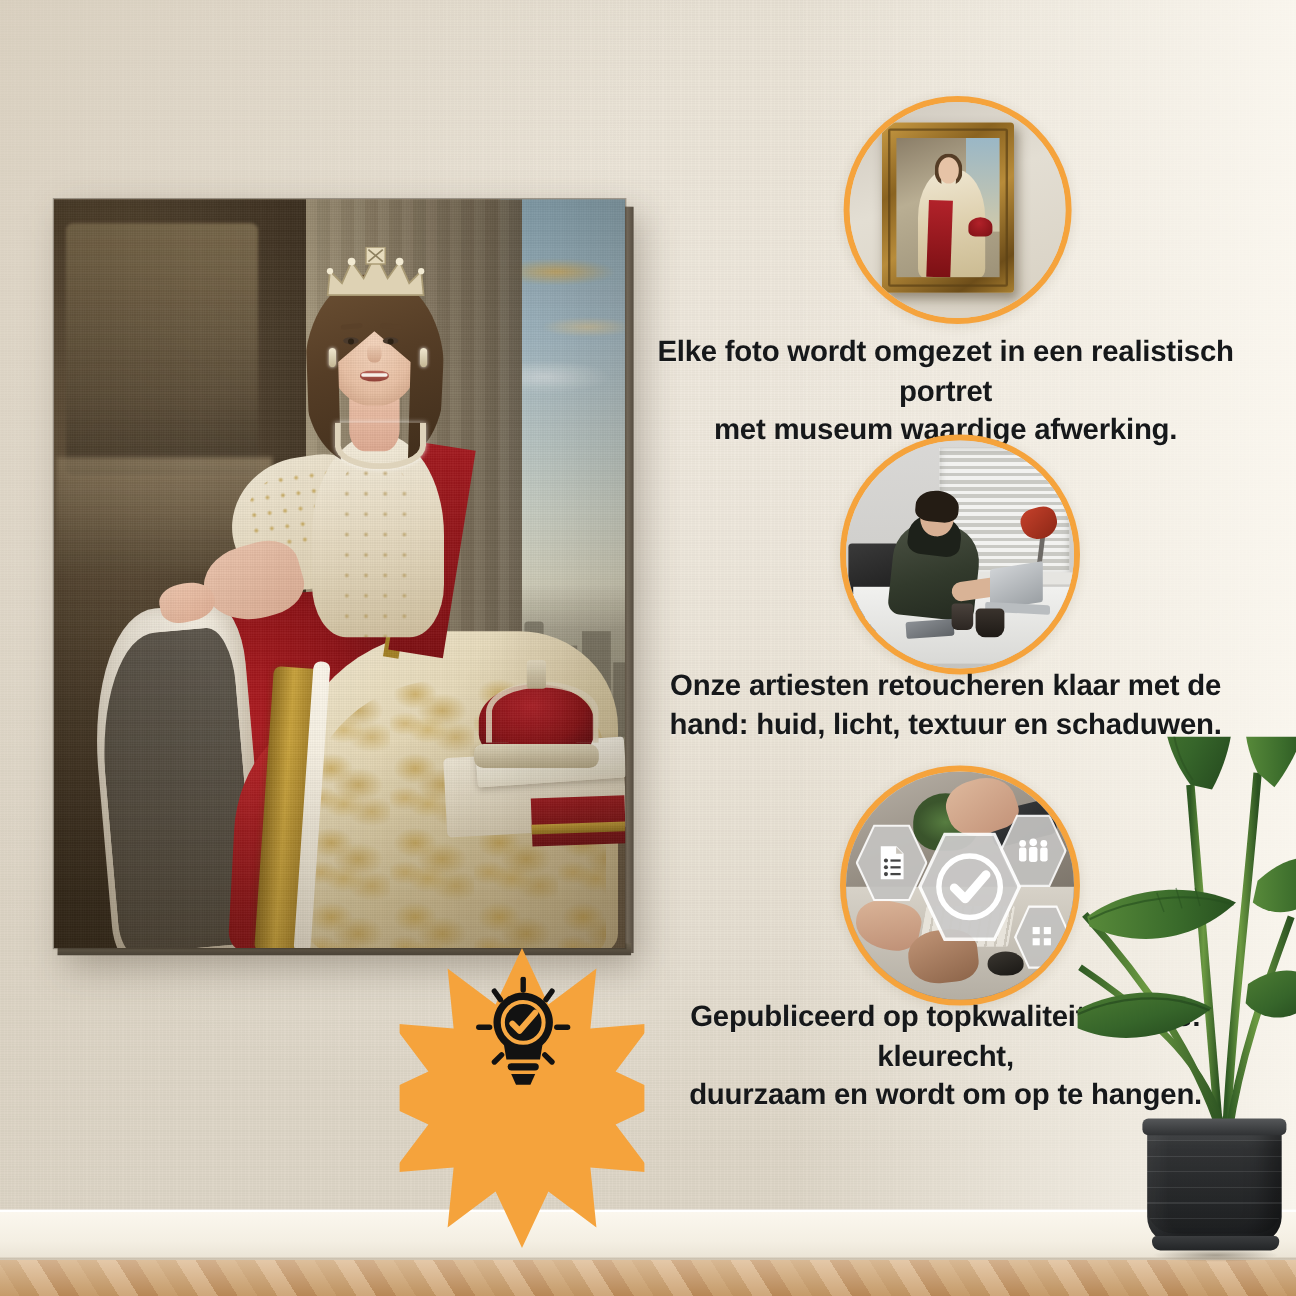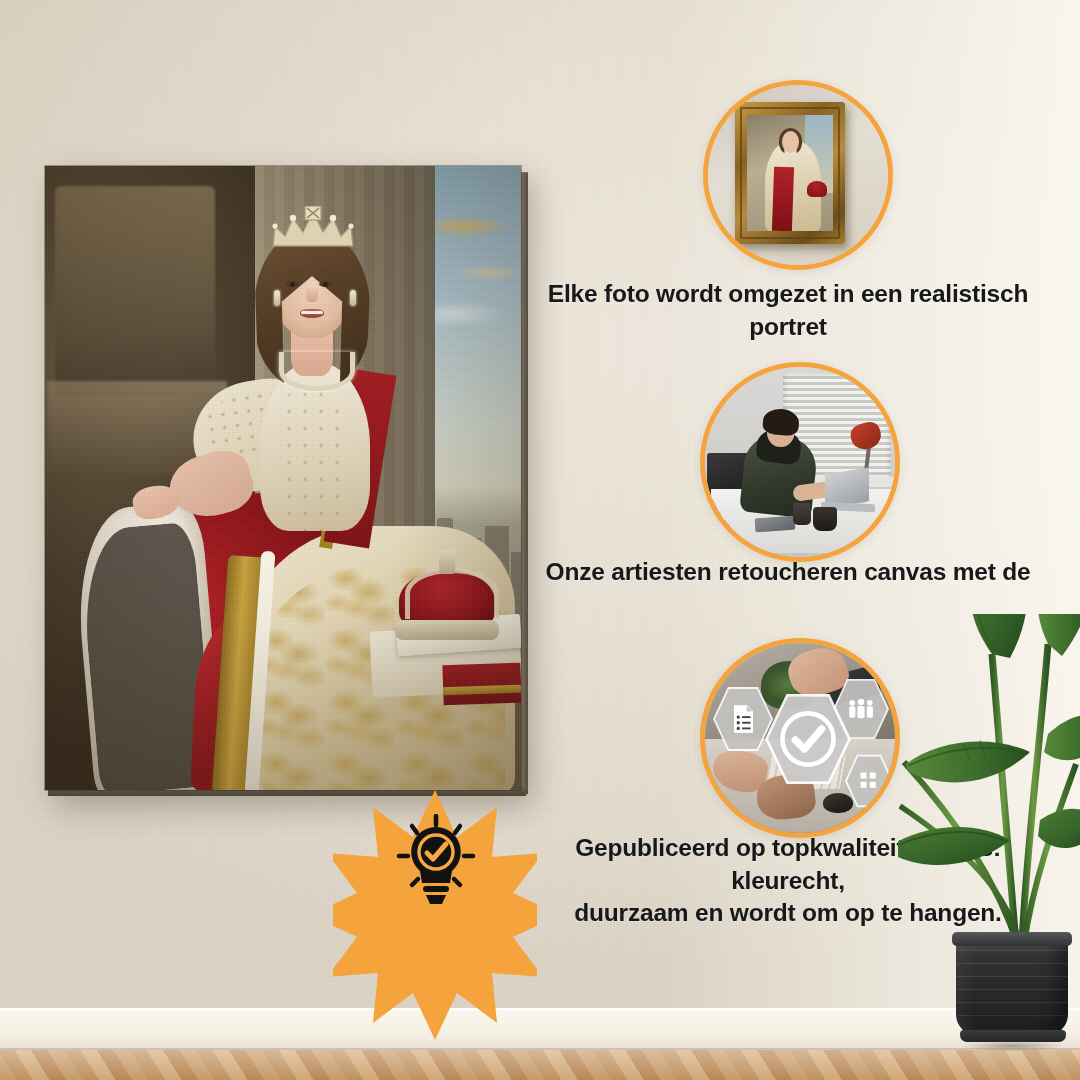--- a/index.html
+++ b/index.html
@@ -644,20 +644,21 @@
         <svg viewBox="0 0 30 22" width="30" height="22" aria-hidden="true">
           <path d="M2 20 L16 6" stroke="#2f6ea8" stroke-width="2.4" fill="none"></path>
           <path d="M14 4 l10 2 -4 10 -8 -4 z" fill="#b02a22"></path>
           <path d="M22 2 l6 4 -3 5 -5 -4 z" fill="#2a3f6b"></path>
         </svg>
       </div>
     </div>
   </div>
   <div class="caption cap-shadow" style="left:528px;top:278px;">
     <div>Elke foto wordt omgezet in een realistisch portret</div>
+    <div>met museum waardige afwerking.</div>
   </div>
 
   <div class="circle" style="left: 700px; top: 362px; width: 190px; height: 190px; border-color: rgb(245, 163, 60);">
     <div class="ph">
       <div class="ph2-wall"></div>
       <div class="ph2-window"></div>
       <div class="ph2-sill"></div>
       <div class="ph2-lamp-arm"></div>
       <div class="ph2-lamp-head"></div>
       <div class="ph2-printer"></div>
@@ -672,21 +673,22 @@
       <div class="ph2-hair"></div>
       <div class="ph2-arm"></div>
       <div class="ph2-laptop-screen"></div>
       <div class="ph2-laptop-base"></div>
       <div class="ph2-book"></div>
       <div class="ph2-cup"></div>
       <div class="ph2-pot"></div>
     </div>
   </div>
   <div class="caption cap-shadow" style="left:528px;top:556px;">
-    <div>Onze artiesten retoucheren canvas met de</div>
+    <div>Onze artiesten retoucheren klaar met de</div>
+    <div>hand: huid, licht, textuur en schaduwen.</div>
   </div>
 
   <div class="circle" style="left: 700px; top: 638px; width: 190px; height: 190px; border-color: rgb(245, 163, 60);">
     <div class="ph">
       <div class="ph3-bg"></div>
       <div class="ph3-desk"></div>
       <div class="ph3-plant"></div>
       <div class="ph3-kbd"></div>
       <div class="ph3-mouse"></div>
       <div class="ph3-sleeve-a"></div>

